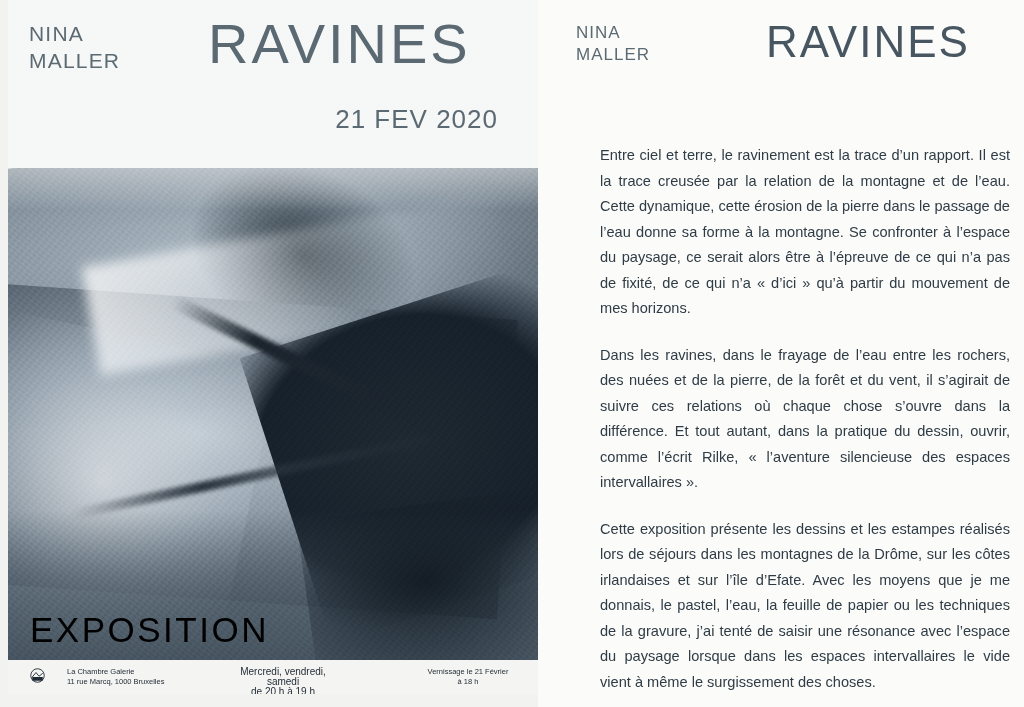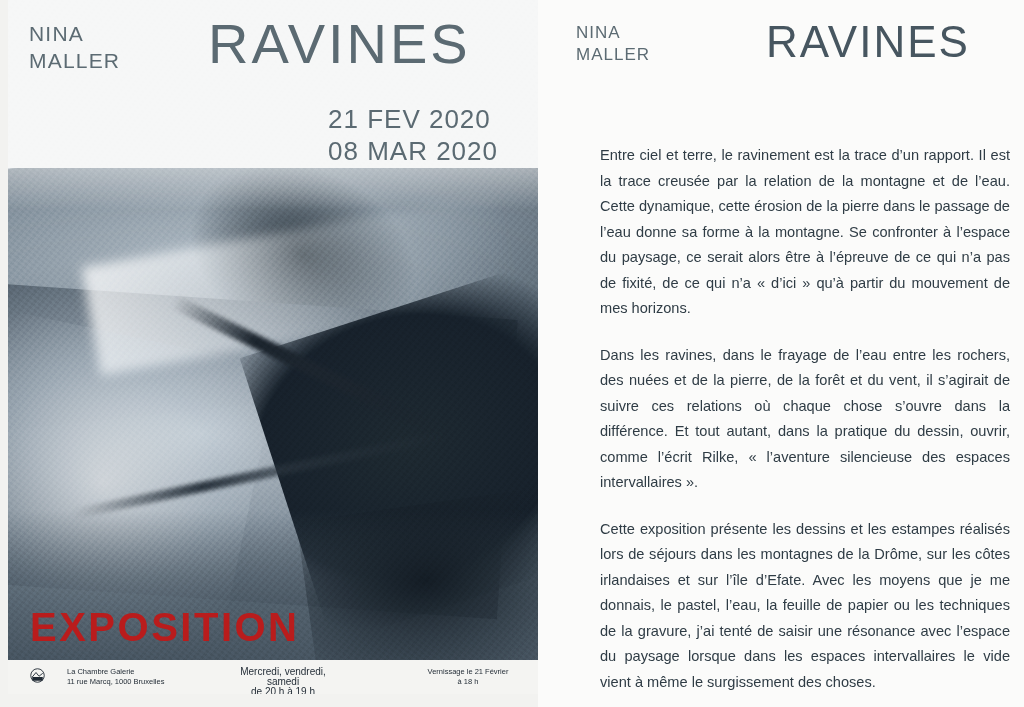--- a/index.html
+++ b/index.html
@@ -178,24 +178,24 @@
     letter-spacing: 1px;
     text-align: left;
     font-weight: 400;
   }
   .dates span { display: block; }
 
   .exposition {
     position: absolute;
     left: 22px;
     bottom: 44px;
-    color: #b91c1c;
-    font-size: 40px;
+    color: #000000;
+    font-size: 35px;
     letter-spacing: 2.5px;
-    font-weight: 700;
+    font-weight: 400;
     z-index: 6;
   }
 
   
   .poster-footer {
     position: absolute;
     left: 0;
     bottom: 0;
     width: 530px;
     height: 34px;
@@ -308,21 +308,20 @@
       </div>
 
       <div class="poster-head">
         <div class="artist">
           <span>NINA</span>
           <span class="ln2">MALLER</span>
         </div>
         <div class="poster-title">RAVINES</div>
         <div class="dates">
           <span>21 FEV 2020</span>
-          <span>08 MAR 2020</span>
         </div>
       </div>
 
       <div class="exposition">EXPOSITION</div>
 
       <div class="poster-footer">
         <div class="footer-logo">
           <svg viewBox="0 0 20 20" width="15" height="15" aria-hidden="true">
             <circle cx="10" cy="10" r="9" fill="none" stroke="#1f2933" stroke-width="1.2"></circle>
             <path d="M3 12 L8 6 L12 11 L17 7" fill="none" stroke="#1f2933" stroke-width="1.2"></path>

